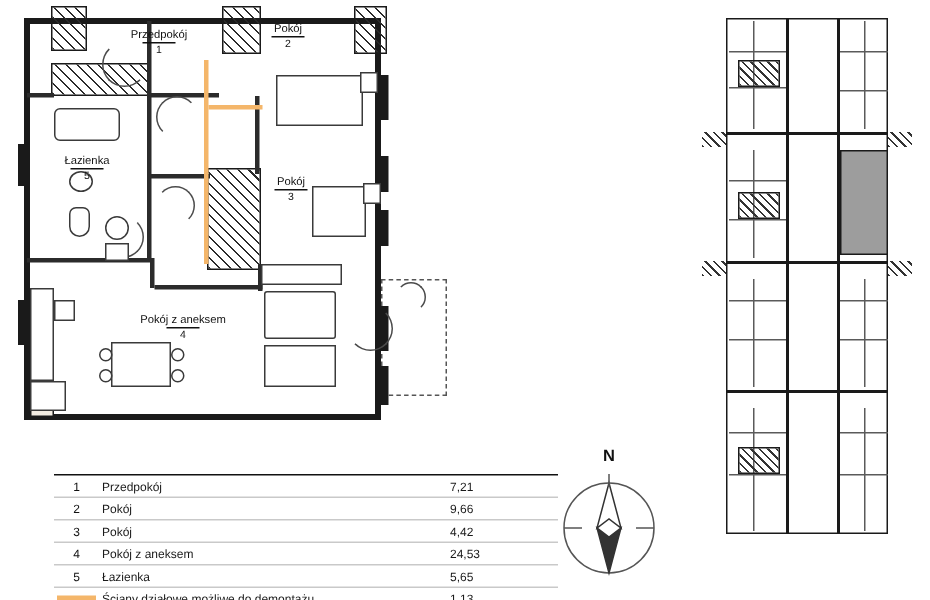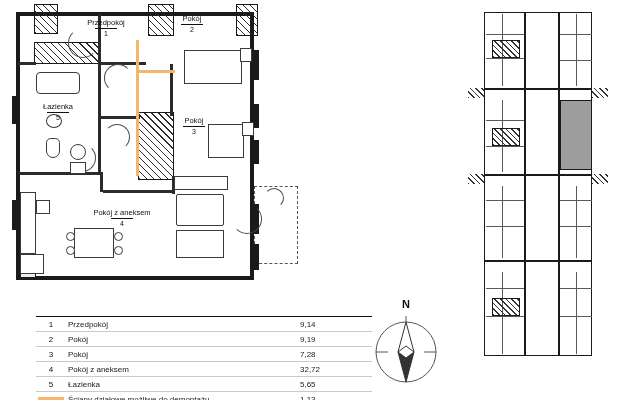--- a/index.html
+++ b/index.html
@@ -251,36 +251,36 @@
     <line x1="36" y1="2" x2="36" y2="10" stroke="#555" stroke-width="1"></line>
   </svg>
 </div>
 
 <div id="legend" class="abs">
   <table>
     <tbody>
       <tr>
         <td class="col-no">1</td>
         <td class="col-name">Przedpokój</td>
-        <td class="col-area">9,14</td>
+        <td class="col-area">7,21</td>
       </tr>
       <tr>
         <td class="col-no">2</td>
         <td class="col-name">Pokój</td>
-        <td class="col-area">9,19</td>
+        <td class="col-area">9,66</td>
       </tr>
       <tr>
         <td class="col-no">3</td>
         <td class="col-name">Pokój</td>
-        <td class="col-area">7,28</td>
+        <td class="col-area">4,42</td>
       </tr>
       <tr>
         <td class="col-no">4</td>
         <td class="col-name">Pokój z aneksem</td>
-        <td class="col-area">32,72</td>
+        <td class="col-area">24,53</td>
       </tr>
       <tr>
         <td class="col-no">5</td>
         <td class="col-name">Łazienka</td>
         <td class="col-area">5,65</td>
       </tr>
       <tr>
         <td class="col-no"><span class="swatch"></span></td>
         <td class="col-name">Ściany działowe możliwe do demontażu</td>
         <td class="col-area">1,13</td>

